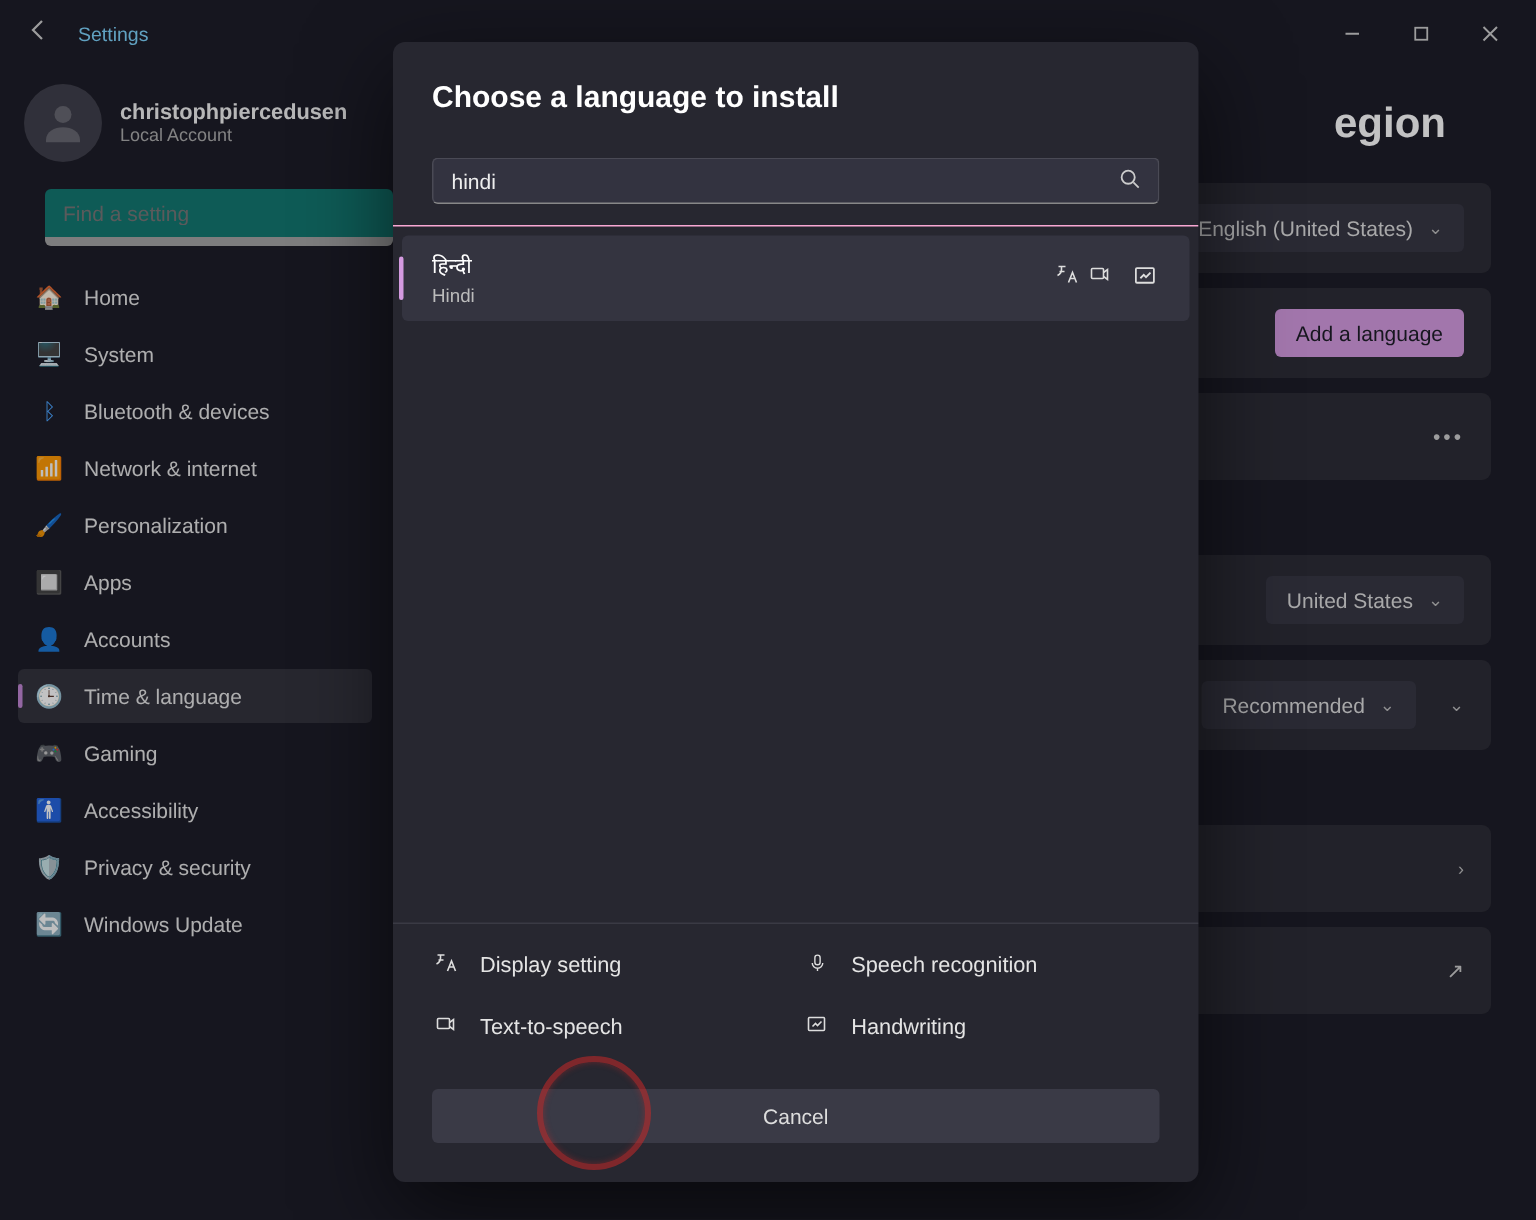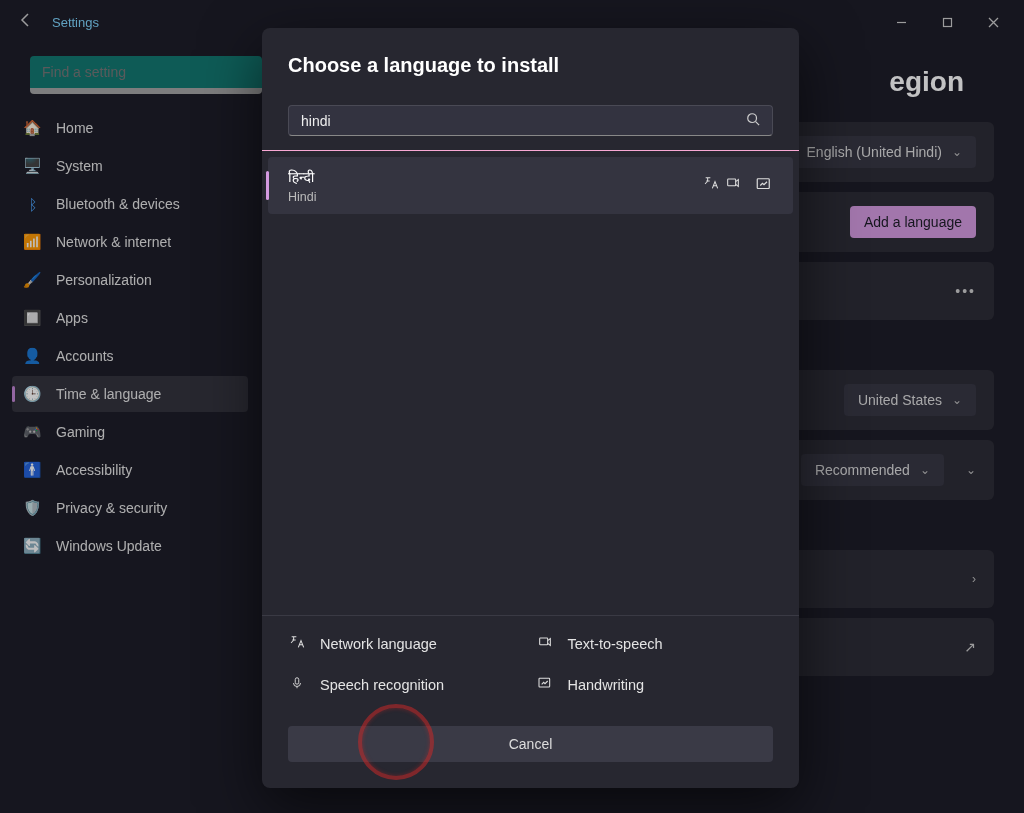--- a/index.html
+++ b/index.html
@@ -155,20 +155,32 @@
   <div class="winbtn">
     <svg width="11" height="11">
         <path d="M1 1 L10 10 M10 1 L1 10" stroke-width="1.3"></path>
       </svg>
   </div>
 </div>
 
 <div class="main">
 
   <div class="sidebar">
+    <div class="profile">
+      <div class="avatar">
+        <svg width="34" height="34" viewBox="0 0 24 24">
+            <circle cx="12" cy="8" r="4"></circle>
+            <path d="M4 20c0-4 4-6 8-6s8 2 8 6v1H4z"></path>
+          </svg>
+      </div>
+      <div>
+        <div class="username">christophpiercedusen</div>
+        <div class="account-type">Local Account</div>
+      </div>
+    </div>
     <input class="searchbox" placeholder="Find a setting" style="">
     <div class="nav">
       <div class="nav-item">
           <span class="nav-icon">🏠</span>
           <span>Home</span>
         </div>
       <div class="nav-item">
           <span class="nav-icon">🖥️</span>
           <span>System</span>
         </div>
@@ -214,21 +226,21 @@
         </div>
     </div>
   </div>
 
   <div class="content">
     <div class="page-title" style="text-align:right; padding-right:30px;"><span>egion</span></div>
 
     <div class="card">
       <div></div>
       <div class="dropdown">
-        <span>English (United Hindi)</span>
+        <span>English (United States)</span>
         <span class="chev">⌄</span>
       </div>
     </div>
 
     <div class="card">
       <div></div>
       <div class="add-lang-btn">Add a language</div>
     </div>
 
     <div class="card">
@@ -315,42 +327,42 @@
       </div>
     </div>
   </div>
   <div class="features">
     <div class="feat">
       <span class="feat-icon">
         <svg width="16" height="16" viewBox="0 0 24 24" stroke="#ddd" fill="none" stroke-width="1.6">
             <path d="M4 4h7M7 4v3c0 3-2 5-4 6M5 9h5M14 20l4-10 4 10M15.5 16h5"></path>
           </svg>
       </span>
-      <span>Network language</span>
+      <span>Display setting</span>
+    </div>
+    <div class="feat">
+      <span class="feat-icon">
+        <svg width="14" height="16" viewBox="0 0 24 24" stroke="#ddd" fill="none" stroke-width="1.6">
+            <rect x="9" y="3" width="6" height="11" rx="3"></rect>
+            <path d="M6 12a6 6 0 0012 0M12 18v3"></path>
+          </svg>
+      </span>
+      <span>Speech recognition</span>
     </div>
     <div class="feat">
       <span class="feat-icon">
         <svg width="16" height="16" viewBox="0 0 24 24" stroke="#ddd" fill="none" stroke-width="1.6">
             <rect x="4" y="6" width="12" height="10" rx="1"></rect>
             <path d="M16 10l4-3v10l-4-3"></path>
           </svg>
       </span>
       <span>Text-to-speech</span>
     </div>
     <div class="feat">
       <span class="feat-icon">
-        <svg width="14" height="16" viewBox="0 0 24 24" stroke="#ddd" fill="none" stroke-width="1.6">
-            <rect x="9" y="3" width="6" height="11" rx="3"></rect>
-            <path d="M6 12a6 6 0 0012 0M12 18v3"></path>
-          </svg>
-      </span>
-      <span>Speech recognition</span>
-    </div>
-    <div class="feat">
-      <span class="feat-icon">
         <svg width="16" height="16" viewBox="0 0 24 24" stroke="#ddd" fill="none" stroke-width="1.6">
             <rect x="3" y="5" width="16" height="13" rx="1"></rect>
             <path d="M7 14l3-3 2 2 4-4"></path>
           </svg>
       </span>
       <span>Handwriting</span>
     </div>
   </div>
   <div class="modal-actions">
     <div class="btn btn-secondary">Cancel</div>

